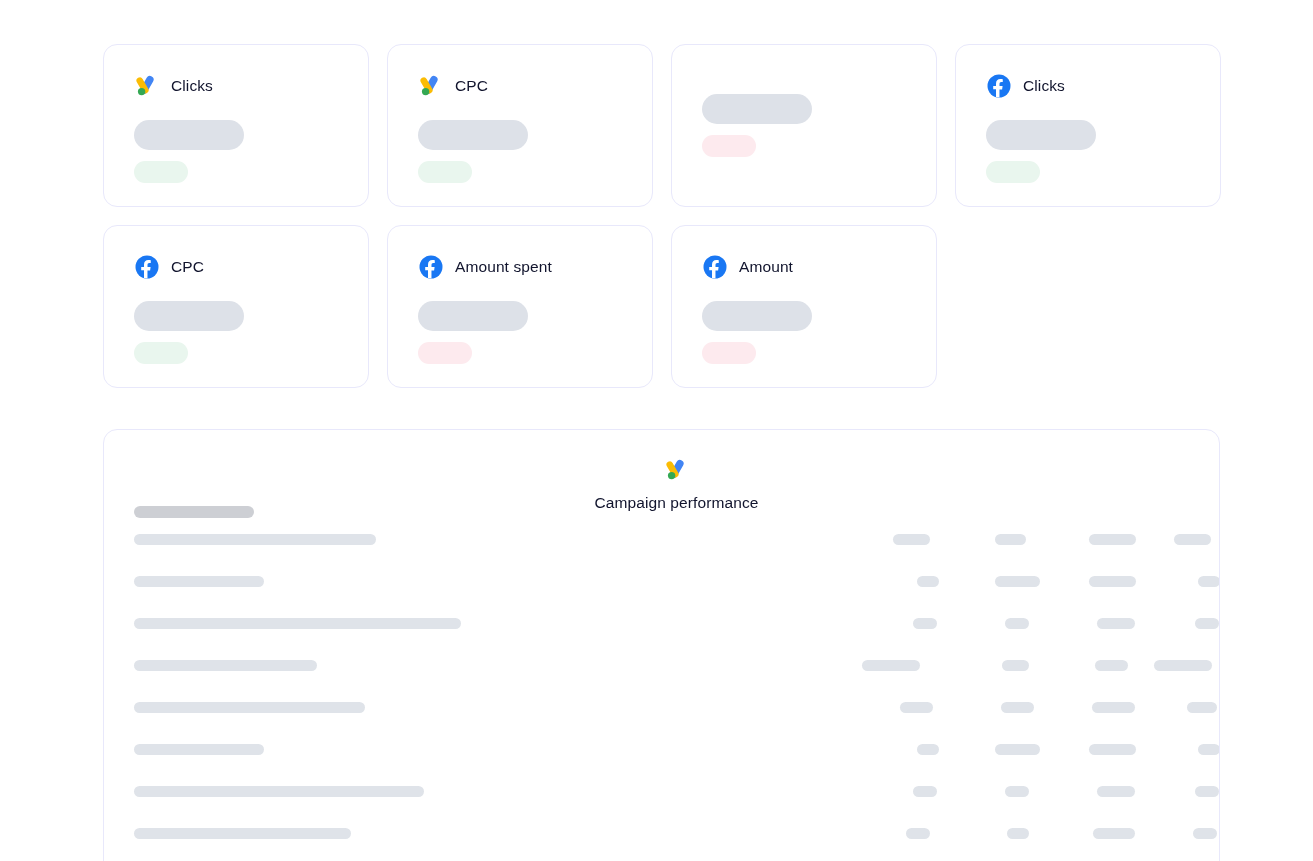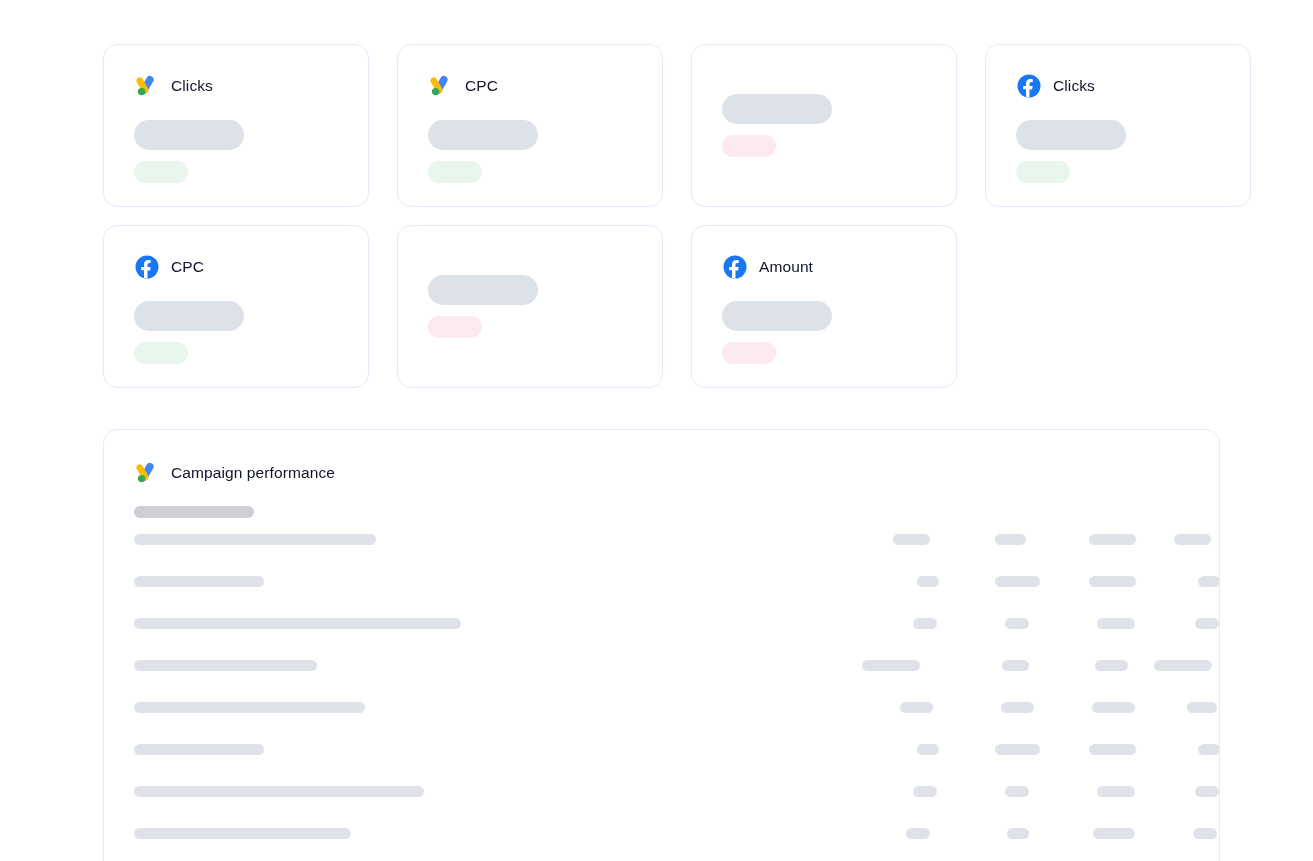--- a/index.html
+++ b/index.html
@@ -21,21 +21,21 @@
   }
 
   
   .kpi-grid {
     position: absolute;
     left: 103px;
     top: 44px;
     width: 1117px;
     display: grid;
     grid-template-columns: repeat(4, 266px);
-    gap: 18px 28px;
+    gap: 18px 18px;
   }
 
   .kpi-card {
     height: 163px;
     background: #ffffff;
     border: 1.5px solid #e8e8fb;
     border-radius: 14px;
     padding: 28px 30px 0 30px;
   }
 
@@ -93,20 +93,21 @@
     border-radius: 14px;
     overflow: hidden;
   }
 
   .panel-head {
     display: flex;
     align-items: center;
     gap: 11px;
     padding: 27px 0 0 30px;
     height: 58px;
+    flex-direction: column;
   }
   .panel-title {
     font-size: 15.5px;
     color: #11142d;
     letter-spacing: .1px;
   }
 
   .table-body {
     position: relative;
     padding: 0 0 0 30px;
@@ -208,20 +209,29 @@
               <circle cx="12" cy="12" r="11.5" fill="#1977F3"></circle>
               <path d="M15.1 15.4l.5-3.3h-3.1V9.9c0-.9.45-1.8 1.86-1.8h1.42V5.3s-1.29-.22-2.52-.22c-2.57 0-4.25 1.56-4.25 4.38v2.48H6.2v3.3h2.81v7.98a11.2 11.2 0 003.46 0V15.4h2.63z" fill="#ffffff"></path>
             </svg>
           </span>
           <span class="kpi-title">CPC</span>
         </div>
         <div class="kpi-value-skel"></div>
         <div class="kpi-delta-skel delta-up"></div>
       </div>
       <div class="kpi-card">
+        <div class="kpi-head">
+          <span class="icon-wrap">
+            <svg width="24" height="24" viewBox="0 0 24 24">
+              <circle cx="12" cy="12" r="11.5" fill="#1977F3"></circle>
+              <path d="M15.1 15.4l.5-3.3h-3.1V9.9c0-.9.45-1.8 1.86-1.8h1.42V5.3s-1.29-.22-2.52-.22c-2.57 0-4.25 1.56-4.25 4.38v2.48H6.2v3.3h2.81v7.98a11.2 11.2 0 003.46 0V15.4h2.63z" fill="#ffffff"></path>
+            </svg>
+          </span>
+          <span class="kpi-title">Amount spent</span>
+        </div>
         <div class="kpi-value-skel"></div>
         <div class="kpi-delta-skel delta-down"></div>
       </div>
       <div class="kpi-card">
         <div class="kpi-head">
           <span class="icon-wrap">
             <svg width="24" height="24" viewBox="0 0 24 24">
               <circle cx="12" cy="12" r="11.5" fill="#1977F3"></circle>
               <path d="M15.1 15.4l.5-3.3h-3.1V9.9c0-.9.45-1.8 1.86-1.8h1.42V5.3s-1.29-.22-2.52-.22c-2.57 0-4.25 1.56-4.25 4.38v2.48H6.2v3.3h2.81v7.98a11.2 11.2 0 003.46 0V15.4h2.63z" fill="#ffffff"></path>
             </svg>

